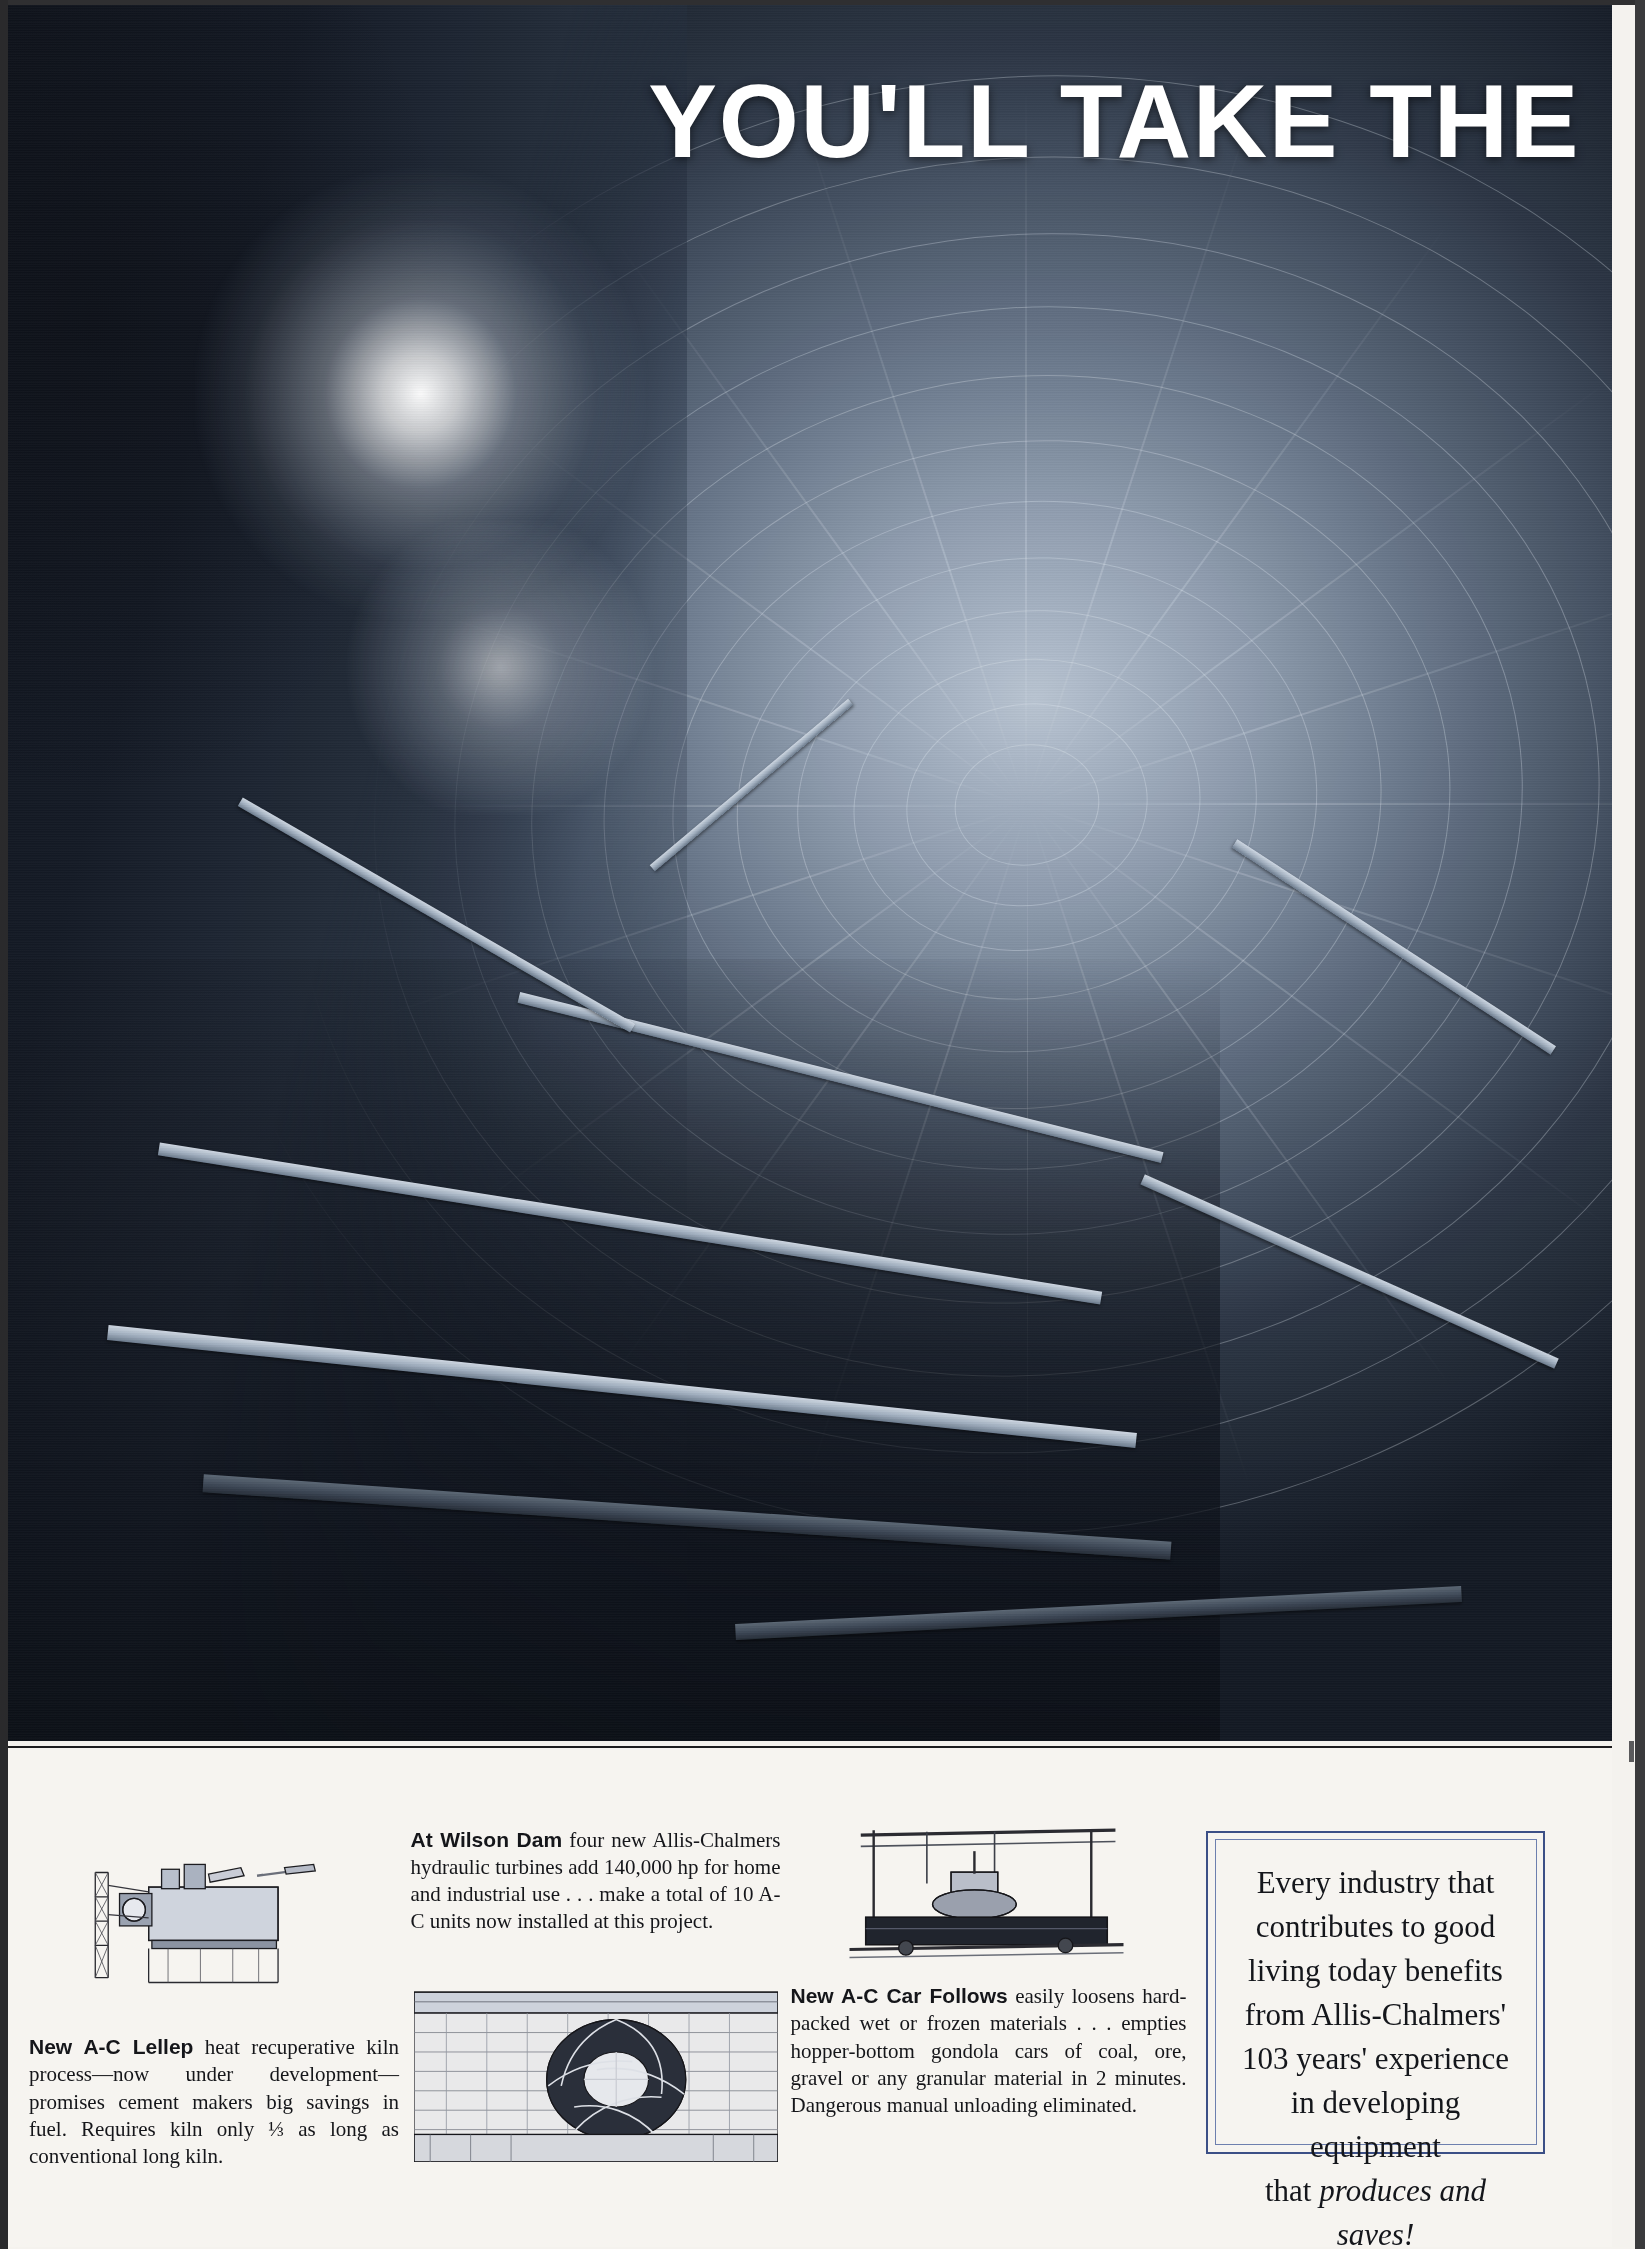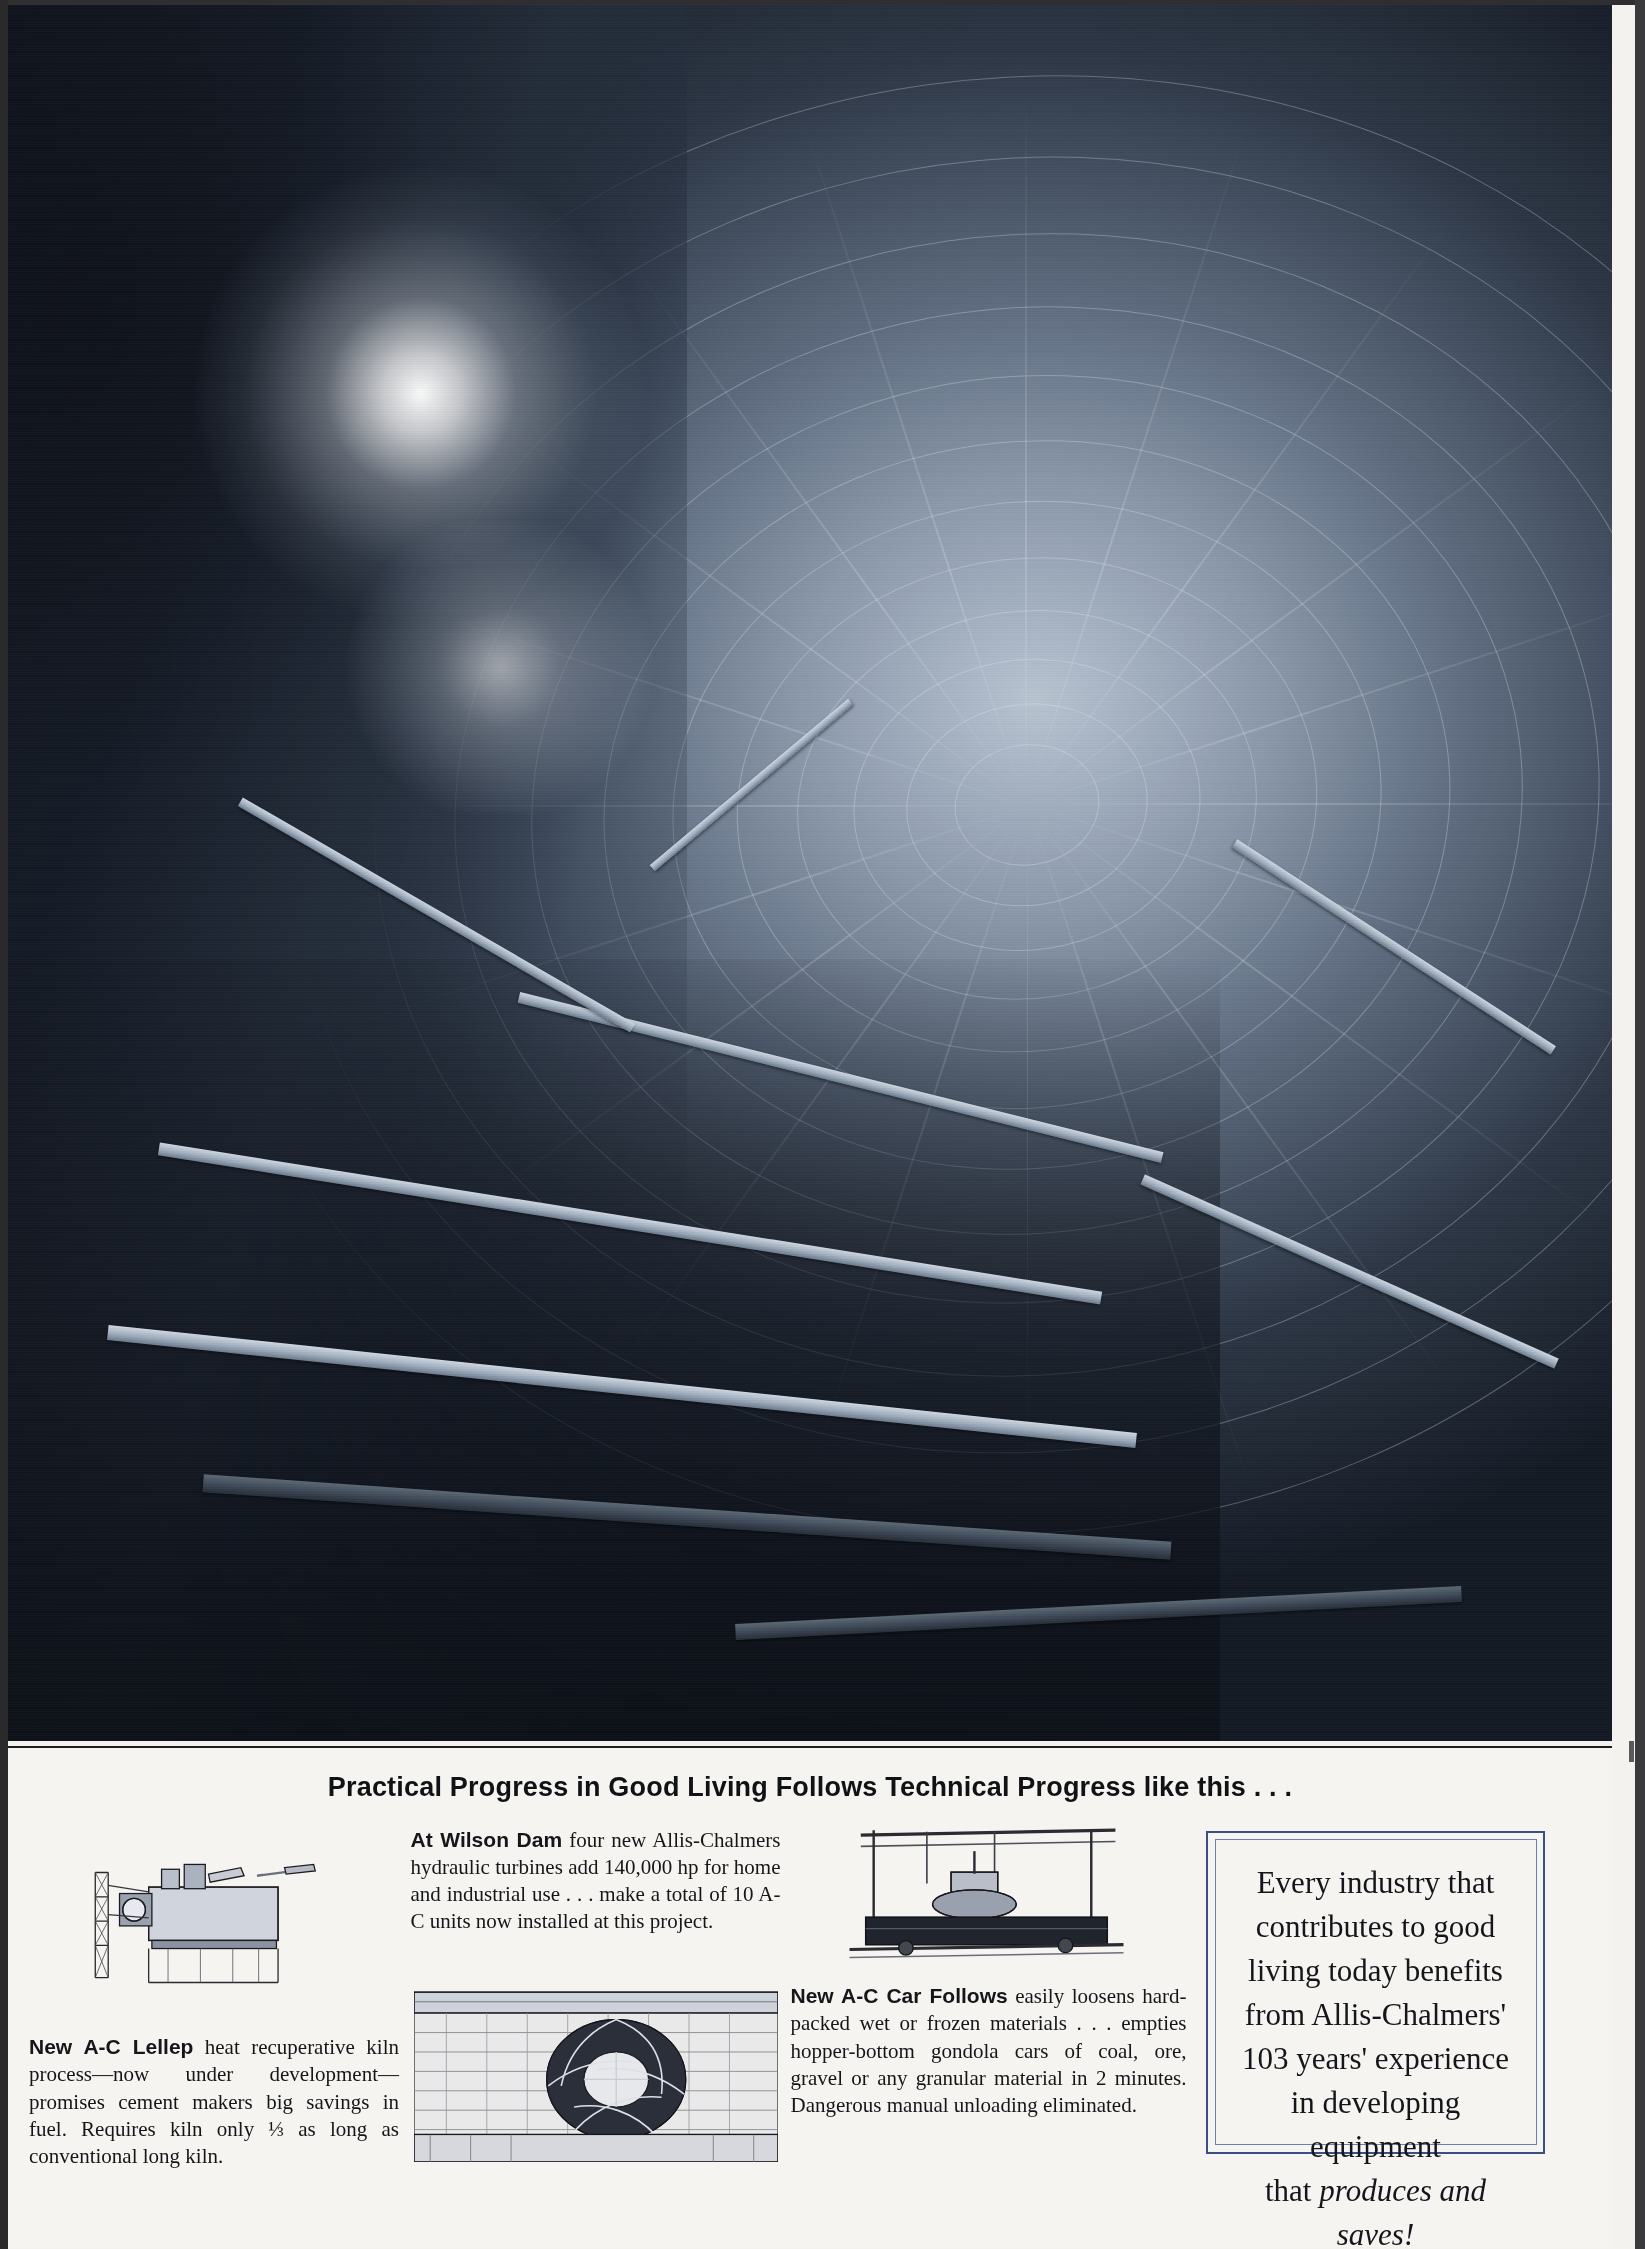--- a/index.html
+++ b/index.html
@@ -279,27 +279,27 @@
     <div class="plank dark" style="left:727px; top:1600px; width:727px; height:16px; transform:rotate(-3deg);"></div>
     <div class="plank" style="left:1115px; top:1261px; width:453px; height:11.3px; transform:rotate(24deg);"></div>
     <div class="plank" style="left:1196px; top:937px; width:380px; height:9.7px; transform:rotate(33deg);"></div>
     <div class="plank" style="left:202px; top:905px; width:453px; height:9.7px; transform:rotate(30deg);"></div>
     <div class="plank" style="left:614px; top:776px; width:259px; height:8px; transform:rotate(-40deg);"></div>
 
     <div class="glow"></div>
     <div class="glow2"></div>
     <div class="photo-grain"></div>
 
+    <div class="headline">YOU'LL TAKE THE</div>
   </div>
 
   <div class="tick-mark"></div>
 
   <div class="band">
     <div class="band-rule"></div>
-    <div class="band-title">Practical Progress in Good Living Follows Technical Progress like this . . .</div>
 
     <div class="cols">
 
       <div class="col1">
         <div class="art">
           <svg viewBox="0 0 340 190" width="275" height="154" aria-hidden="true">
             <g stroke="#1c1c20" fill="none" stroke-width="1.6">
               <rect x="96" y="58" width="160" height="66" fill="#cfd4dd"></rect>
               <rect x="96" y="58" width="160" height="66"></rect>
               <rect x="60" y="66" width="40" height="40" fill="#9aa2b0"></rect>

